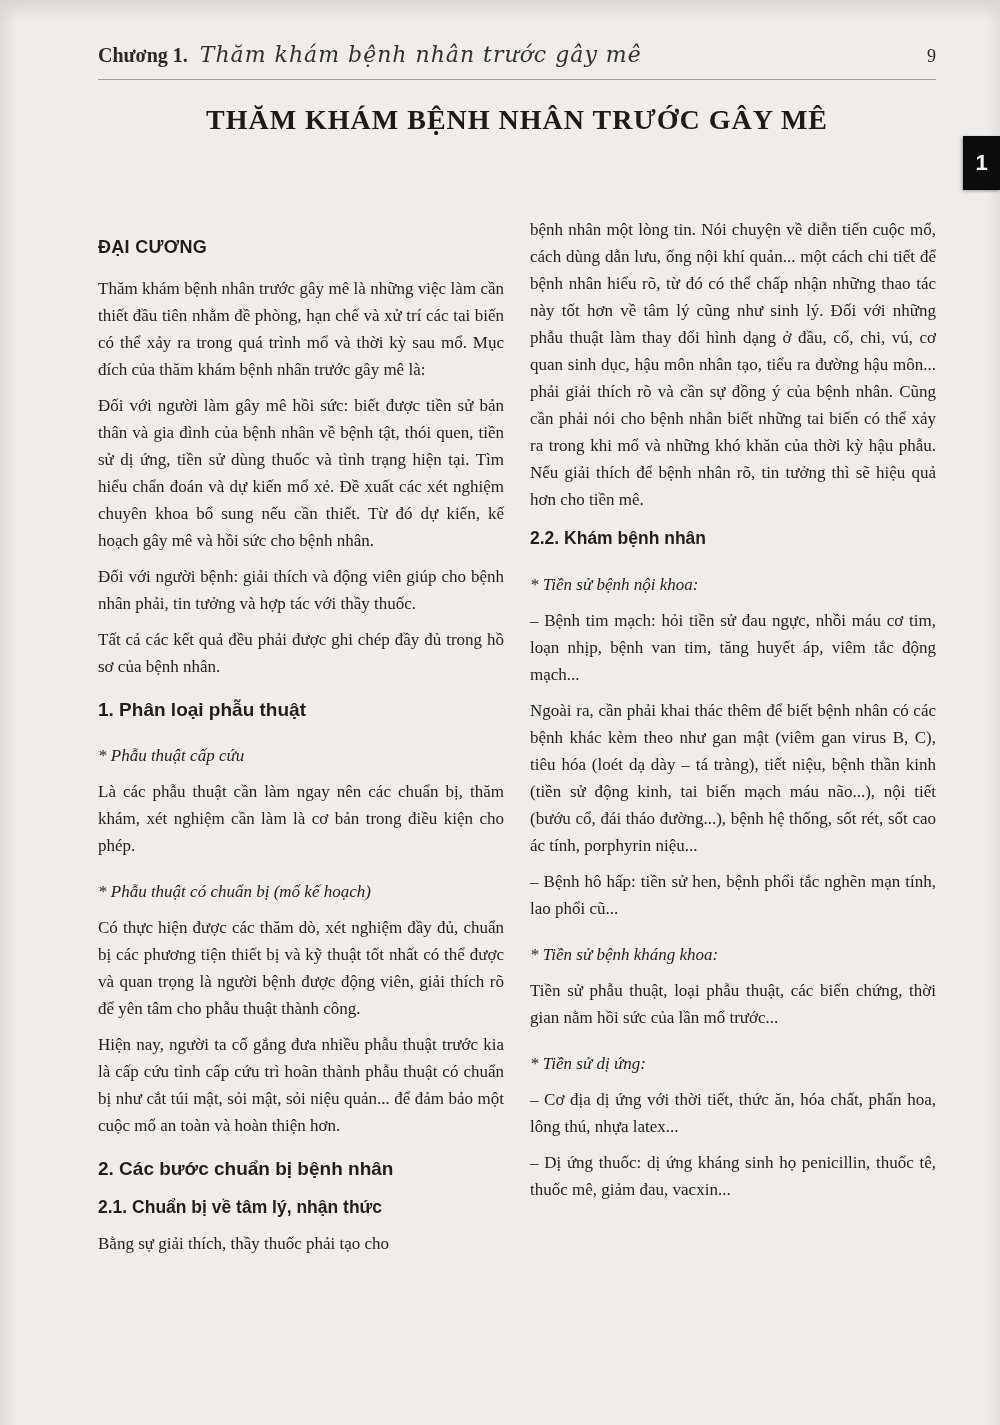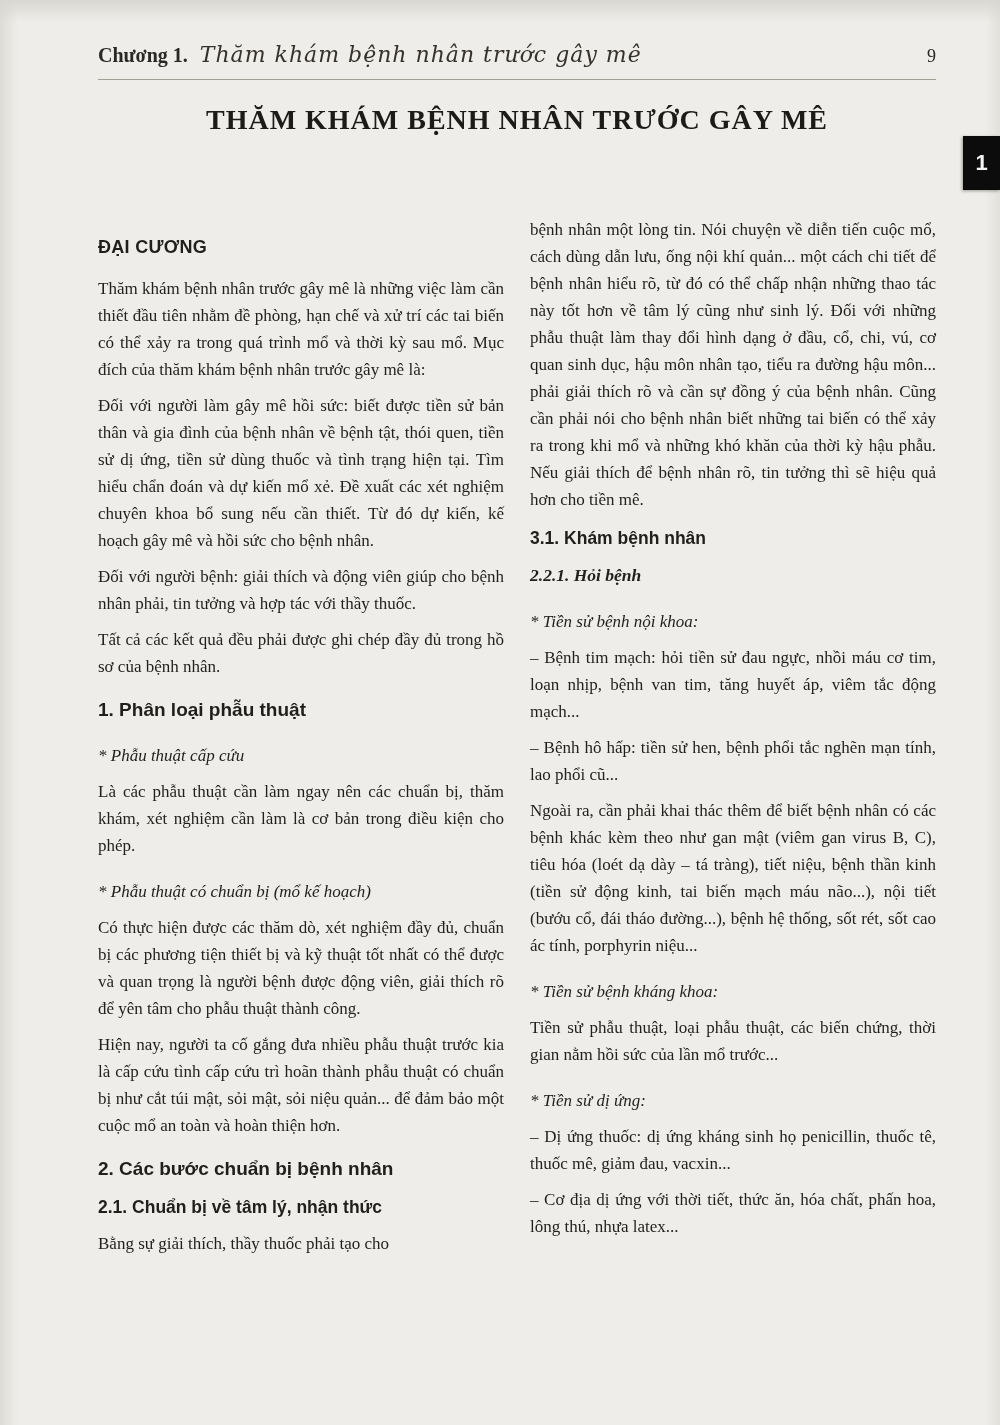--- a/index.html
+++ b/index.html
@@ -107,27 +107,26 @@
         <div class="para">Là các phẫu thuật cần làm ngay nên các chuẩn bị, thăm khám, xét nghiệm cần làm là cơ bản trong điều kiện cho phép.</div>
         <div class="star-italic">* Phẫu thuật có chuẩn bị (mổ kế hoạch)</div>
         <div class="para">Có thực hiện được các thăm dò, xét nghiệm đầy đủ, chuẩn bị các phương tiện thiết bị và kỹ thuật tốt nhất có thể được và quan trọng là người bệnh được động viên, giải thích rõ để yên tâm cho phẫu thuật thành công.</div>
         <div class="para">Hiện nay, người ta cố gắng đưa nhiều phẫu thuật trước kia là cấp cứu tình cấp cứu trì hoãn thành phẫu thuật có chuẩn bị như cắt túi mật, sỏi mật, sỏi niệu quản... để đảm bảo một cuộc mổ an toàn và hoàn thiện hơn.</div>
         <div class="h-num">2. Các bước chuẩn bị bệnh nhân</div>
         <div class="h-sub">2.1. Chuẩn bị về tâm lý, nhận thức</div>
         <div class="para">Bằng sự giải thích, thầy thuốc phải tạo cho</div>
       </div>
     <div class="col col-right">
         <div class="para">bệnh nhân một lòng tin. Nói chuyện về diễn tiến cuộc mổ, cách dùng dẫn lưu, ống nội khí quản... một cách chi tiết để bệnh nhân hiểu rõ, từ đó có thể chấp nhận những thao tác này tốt hơn về tâm lý cũng như sinh lý. Đối với những phẫu thuật làm thay đổi hình dạng ở đầu, cổ, chi, vú, cơ quan sinh dục, hậu môn nhân tạo, tiểu ra đường hậu môn... phải giải thích rõ và cần sự đồng ý của bệnh nhân. Cũng cần phải nói cho bệnh nhân biết những tai biến có thể xảy ra trong khi mổ và những khó khăn của thời kỳ hậu phẫu. Nếu giải thích để bệnh nhân rõ, tin tưởng thì sẽ hiệu quả hơn cho tiền mê.</div>
-        <div class="h-sub">3.1. Khám bệnh nhân</div>
-        <div class="h-subsub">2.2.1. Hỏi bệnh</div>
+        <div class="h-sub">2.2. Khám bệnh nhân</div>
         <div class="star-italic">* Tiền sử bệnh nội khoa:</div>
         <div class="para">– Bệnh tim mạch: hỏi tiền sử đau ngực, nhồi máu cơ tim, loạn nhịp, bệnh van tim, tăng huyết áp, viêm tắc động mạch...</div>
+        <div class="para">Ngoài ra, cần phải khai thác thêm để biết bệnh nhân có các bệnh khác kèm theo như gan mật (viêm gan virus B, C), tiêu hóa (loét dạ dày – tá tràng), tiết niệu, bệnh thần kinh (tiền sử động kinh, tai biến mạch máu não...), nội tiết (bướu cổ, đái tháo đường...), bệnh hệ thống, sốt rét, sốt cao ác tính, porphyrin niệu...</div>
         <div class="para">– Bệnh hô hấp: tiền sử hen, bệnh phổi tắc nghẽn mạn tính, lao phổi cũ...</div>
-        <div class="para">Ngoài ra, cần phải khai thác thêm để biết bệnh nhân có các bệnh khác kèm theo như gan mật (viêm gan virus B, C), tiêu hóa (loét dạ dày – tá tràng), tiết niệu, bệnh thần kinh (tiền sử động kinh, tai biến mạch máu não...), nội tiết (bướu cổ, đái tháo đường...), bệnh hệ thống, sốt rét, sốt cao ác tính, porphyrin niệu...</div>
         <div class="star-italic">* Tiền sử bệnh kháng khoa:</div>
         <div class="para">Tiền sử phẫu thuật, loại phẫu thuật, các biến chứng, thời gian nằm hồi sức của lần mổ trước...</div>
         <div class="star-italic">* Tiền sử dị ứng:</div>
+        <div class="para">– Cơ địa dị ứng với thời tiết, thức ăn, hóa chất, phấn hoa, lông thú, nhựa latex...</div>
         <div class="para">– Dị ứng thuốc: dị ứng kháng sinh họ penicillin, thuốc tê, thuốc mê, giảm đau, vacxin...</div>
-        <div class="para">– Cơ địa dị ứng với thời tiết, thức ăn, hóa chất, phấn hoa, lông thú, nhựa latex...</div>
       </div>
   </div>
 
 </div>
 
 </body></html>

